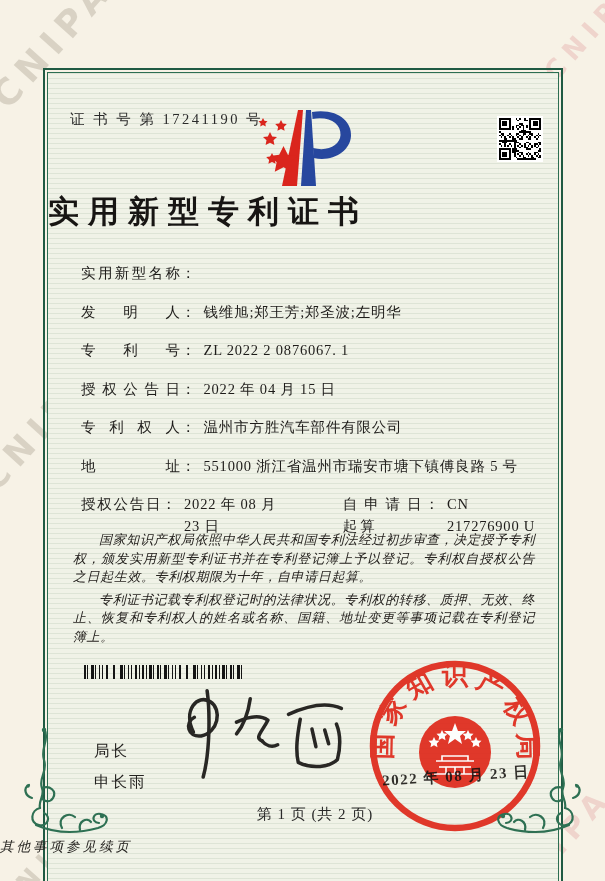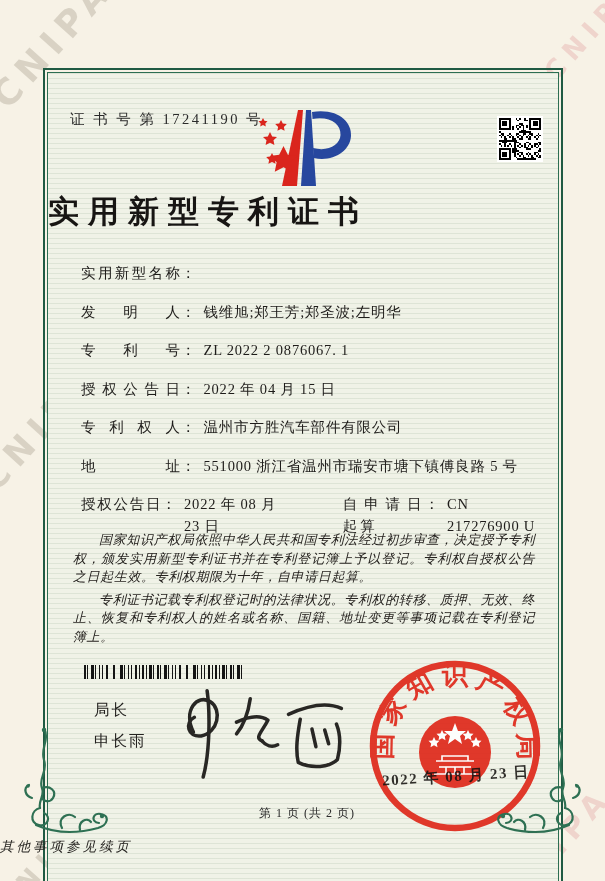--- a/index.html
+++ b/index.html
@@ -83,35 +83,35 @@
   
   .barcode {
     position:absolute; left:36px; top:592px; width:159px; height:14px;
     background:
       repeating-linear-gradient(90deg,
         #141414 0 1.6px, transparent 1.6px 3.4px,
         #141414 3.4px 4.2px, transparent 4.2px 7px,
         #141414 7px 9.6px, transparent 9.6px 11px,
         #141414 11px 11.8px, transparent 11.8px 14.6px);
   }
-  .director { position:absolute; left:46px; top:627px; font-size:15.5px; letter-spacing:2px; color:#242220; }
+  .director { position:absolute; left:46px; top:668px; font-size:15.5px; letter-spacing:2px; color:#242220; }
   .director div { margin-bottom:10px; }
   .signature { position:absolute; left:116px; top:606px; width:196px; height:104px; }
   .seal { position:absolute; left:318px; top:584px; width:178px; height:178px; opacity:0.93; }
   .seal-date {
     position:absolute; left:312px; top:694px; width:192px;
     text-align:center;
     font-size:15px; letter-spacing:1.5px;
     color:rgba(20,18,16,0.88);
     transform:rotate(-3.5deg);
     font-weight:bold;
   }
   .page-info {
-    position:absolute; left:4px; top:732px; width:100%;
-    text-align:center; font-size:12px; letter-spacing:1px; color:#2a2a2a;
+    position:absolute; left:12px; top:732px; width:100%;
+    text-align:center; font-size:15px; letter-spacing:1px; color:#2a2a2a;
   }
   .continuation {
     position:absolute; left:0; top:838px; width:100%;
     text-align:left; font-size:13.5px; letter-spacing:3px;
     font-style:italic; color:#262421; z-index:3;
   }
   .flourish { position:absolute; width:108px; height:108px; z-index:4; pointer-events:none; }
   .flourish.left  { left:14px;  top:728px; }
   .flourish.right { left:483px; top:728px; transform:scaleX(-1); }
 </style>

